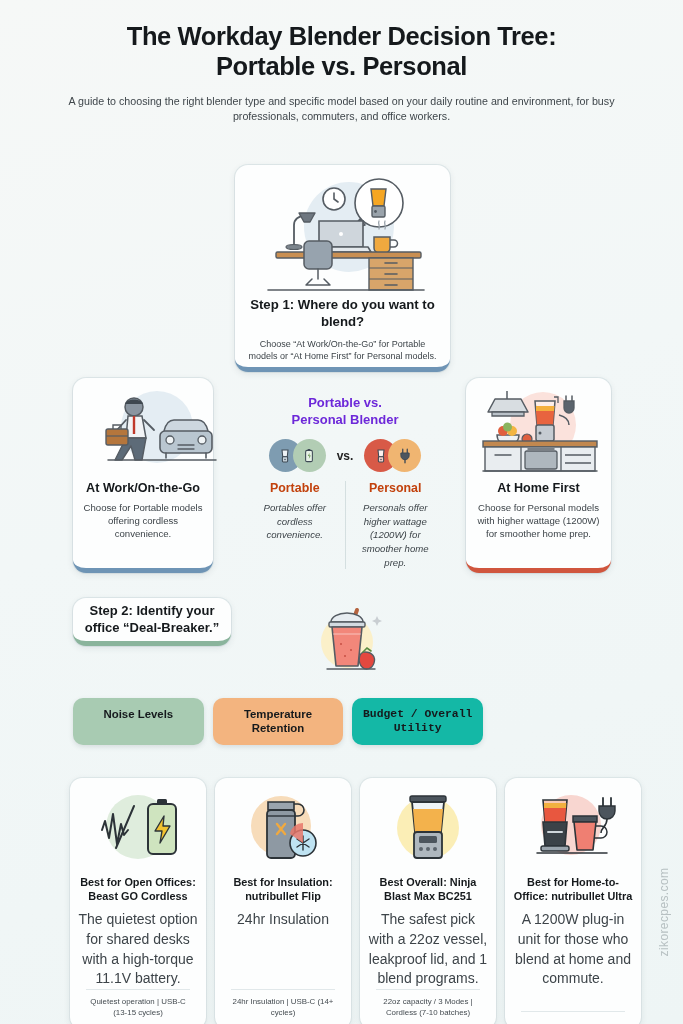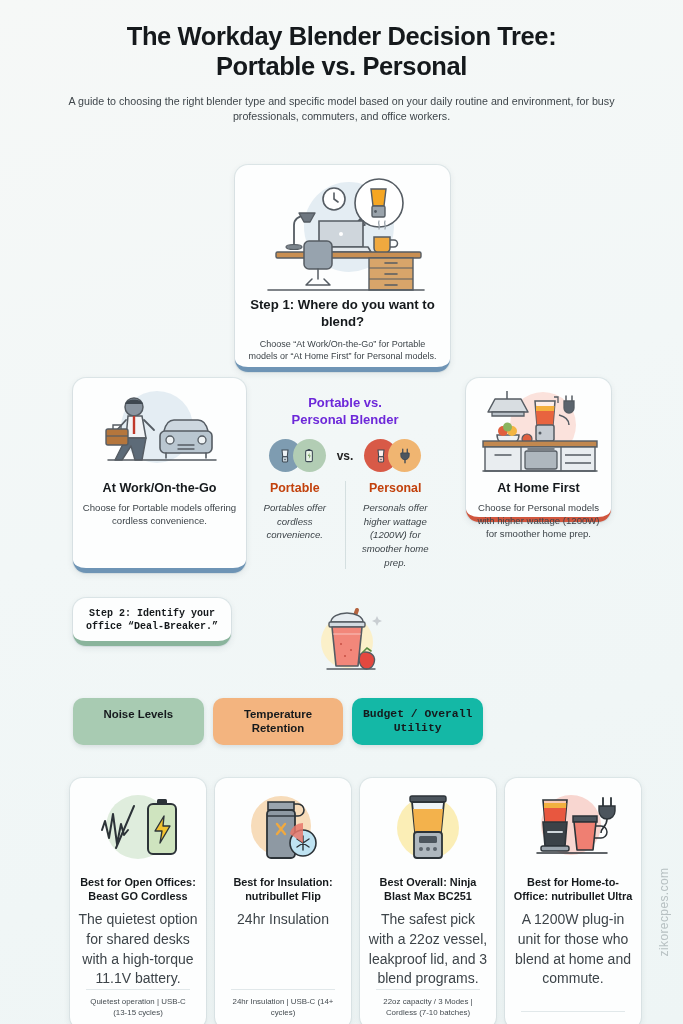--- a/index.html
+++ b/index.html
@@ -40,22 +40,22 @@
   }
   .card-desc { text-align:center; color:#3d4449; }
 
   
   #step1 { left:235px; top:165px; width:215px; height:207px; padding:10px 11px 9px; }
   #step1 .art { height:118px; position:relative; }
   #step1 .card-title { font-size:13.2px; line-height:1.27; margin-top:4px; }
   #step1 .card-desc  { font-size:9px; line-height:1.35; margin-top:7px; }
 
   
-  #branch-left  { left:73px; top:378px; width:173px; height:195px; padding:9px 9px 8px; }
-  #branch-right { left:466px; top:378px; width:145px; height:144px; padding:9px 9px 8px; }
+  #branch-left  { left:73px; top:378px; width:140px; height:195px; padding:9px 9px 8px; }
+  #branch-right { left:466px; top:378px; width:145px; height:195px; padding:9px 9px 8px; }
   .branch .art { height:88px; position:relative; }
   .branch .card-title { font-size:12.6px; margin-top:6px; }
   .branch .card-desc  { font-size:9.6px; line-height:1.38; margin-top:6px; }
 
   
   #comparison { position:absolute; left:245px; top:395px; width:200px; }
   #comparison h3 {
     text-align:center; font-size:13px; font-weight:bold;
     line-height:1.28; color:#6d28d9;
   }
@@ -78,21 +78,21 @@
   .cmp-col { flex:1; text-align:center; padding:0 5px; }
   .cmp-col + .cmp-col { border-left:1px solid #d4dfe0; }
   .cmp-col h4 { font-size:12.4px; font-weight:bold; color:#c2410c; }
   .cmp-col p  { font-size:9.6px; line-height:1.42; color:#3d4449; margin-top:6px;font-style:italic; }
 
   
   #step2 {
     left:73px; top:598px; width:158px; height:48px;
     display:flex; align-items:center; justify-content:center; padding:4px 8px;
   }
-  #step2 .card-title { font-size:10px; line-height:1.3;font-family:Liberation Mono, monospace; }
+  #step2 .card-title { font-size:13px; line-height:1.3; }
 
   
   #smoothie { position:absolute; left:305px; top:598px; width:90px; height:78px; }
 
   
   .chips { position:absolute; left:73px; top:698px; width:410px; display:flex; gap:9px; }
   .chip {
     flex:1; border-radius:10px; padding:9px 4px;
     text-align:center; font-size:11.4px; font-weight:bold;
     line-height:1.25; color:#15191c;
@@ -391,21 +391,21 @@
           <path d="M44 12h32l-3 30H47z" fill="#eef4f7" stroke="#2c3338" stroke-width="1.8"></path>
           <path d="M45 19h30l-2 23H47z" fill="#f3b24c"></path>
           <rect x="46" y="42" width="28" height="26" rx="3" fill="#aeb7be" stroke="#2c3338" stroke-width="1.8"></rect>
           <rect x="51" y="46" width="18" height="7" rx="1.5" fill="#4c555d"></rect>
           <circle cx="53" cy="59" r="2" fill="#5c656d"></circle>
           <circle cx="60" cy="59" r="2" fill="#5c656d"></circle>
           <circle cx="67" cy="59" r="2" fill="#5c656d"></circle>
         </svg>
       </div>
       <div class="p-title">Best Overall: Ninja Blast Max BC251</div>
-      <div class="p-desc">The safest pick with a 22oz vessel, leakproof lid, and 3 blend programs.</div>
+      <div class="p-desc">The safest pick with a 22oz vessel, leakproof lid, and 1 blend programs.</div>
       <div class="p-foot">22oz capacity / 3 Modes | Cordless (7-10 batches)</div>
     </div>
 
     <div class="product">
       <div class="art">
         <svg viewBox="0 0 120 78" width="120" height="78">
           <circle cx="58" cy="35" r="30" fill="#f8d6d0"></circle>
 
           <path d="M30 10h24l-2 22H32z" fill="#f8c9b4" stroke="#2c3338" stroke-width="1.6"></path>
           <path d="M31 18h22l-1 14H32z" fill="#e8573f"></path>

